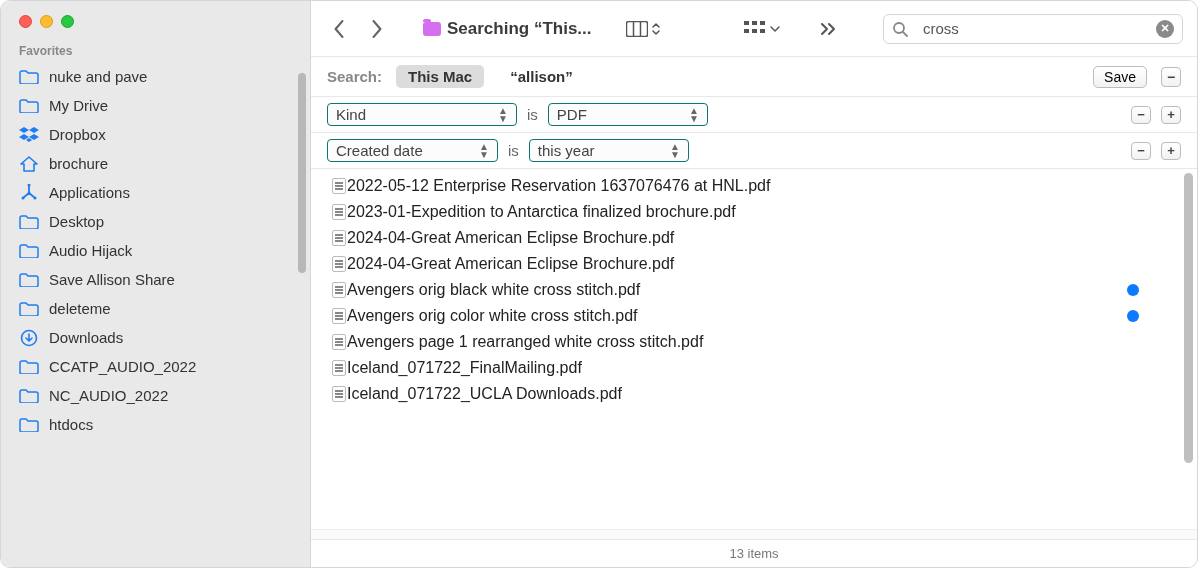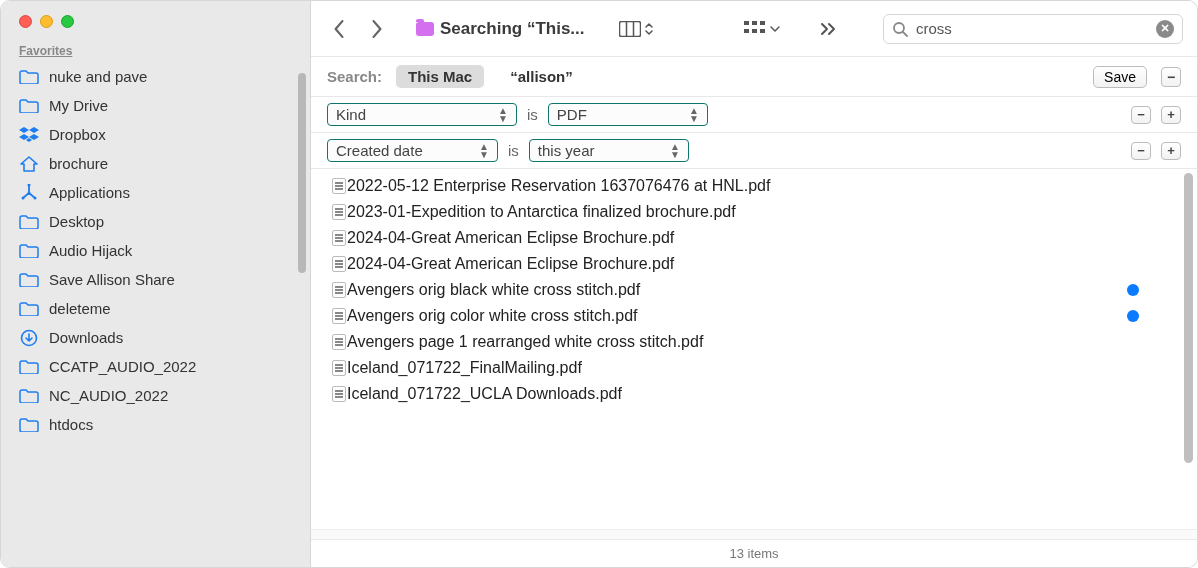--- a/index.html
+++ b/index.html
@@ -19,21 +19,21 @@
     background: #e9e9e9;
     border-right: 1px solid #d6d6d6;
     display: flex; flex-direction: column;
     position: relative;
   }
   .traffic-lights { display: flex; gap: 8px; padding: 14px 14px 10px 18px; }
   .tl { width: 13px; height: 13px; border-radius: 50%; }
   .tl.close { background: #fe5f57; border:1px solid #e04640;}
   .tl.min   { background: #febc2e; border:1px solid #d99d11;}
   .tl.max   { background: #28c840; border:1px solid #1aa62c;}
-  .fav-label { font-size: 12px; color: #888; font-weight: 600; padding: 6px 18px 4px; text-decoration: underline; }
+  .fav-label { font-size: 12px; color: #888; font-weight: 600; padding: 6px 18px 4px; }
   .side-list { flex:1; overflow: hidden; }
   .side-item {
     display: flex; align-items: center; gap: 10px;
     padding: 6px 10px 6px 18px; font-size: 15px; color: #333;
     cursor: default;
   }
   .side-icon { width: 20px; height: 16px; display:flex; align-items:center; justify-content:center; color:#1e7df0; }
   .folder-svg { width:20px; height:14px; }
   .side-scrollbar {
     position:absolute; right:4px; top:72px; width:8px; height:200px;
@@ -41,28 +41,28 @@
   }
 
   
   .main { flex:1; display:flex; flex-direction:column; }
   .toolbar {
     height: 56px; display:flex; align-items:center; padding: 0 14px; gap:10px;
     border-bottom: 1px solid #e8e8e8;
     background:#fff;
   }
   .nav-btn { width:28px; height:28px; display:flex; align-items:center; justify-content:center; color:#555; }
-  .title-wrap { display:flex; align-items:center; gap:6px; margin-left:15px; }
+  .title-wrap { display:flex; align-items:center; gap:6px; margin-left:22px; }
   .title-icon { width:18px; height:14px; background:#d46ff0; border-radius:3px; position:relative; }
   .title-icon::before{content:"";position:absolute;top:-3px;left:0;width:8px;height:3px;background:#d46ff0;border-radius:2px 2px 0 0;}
   .title-text { font-size:17px; font-weight:700; color:#3b3b3b; }
   .spacer { flex:1; }
   .tb-ctrl { display:flex; align-items:center; gap:4px; padding:4px 6px; color:#555; margin-left:18px; }
   .search-box {
-    display:flex; align-items:center; gap:8px;
+    display:flex; align-items:center; gap:15px;
     width: 300px; height:30px;
     border:1px solid #d6d6d6; border-radius:6px; padding:0 8px;
     background:#fff;
     margin-left: 31px;
   }
   .search-box input { flex:1; border:none; outline:none; font-size:15px; color:#555; background:transparent;}
   .clear-btn { width:18px; height:18px; border-radius:50%; background:#8a8a8a; color:#fff; display:flex; align-items:center; justify-content:center; font-size:11px; font-weight:700; }
 
   
   .scope-row {

